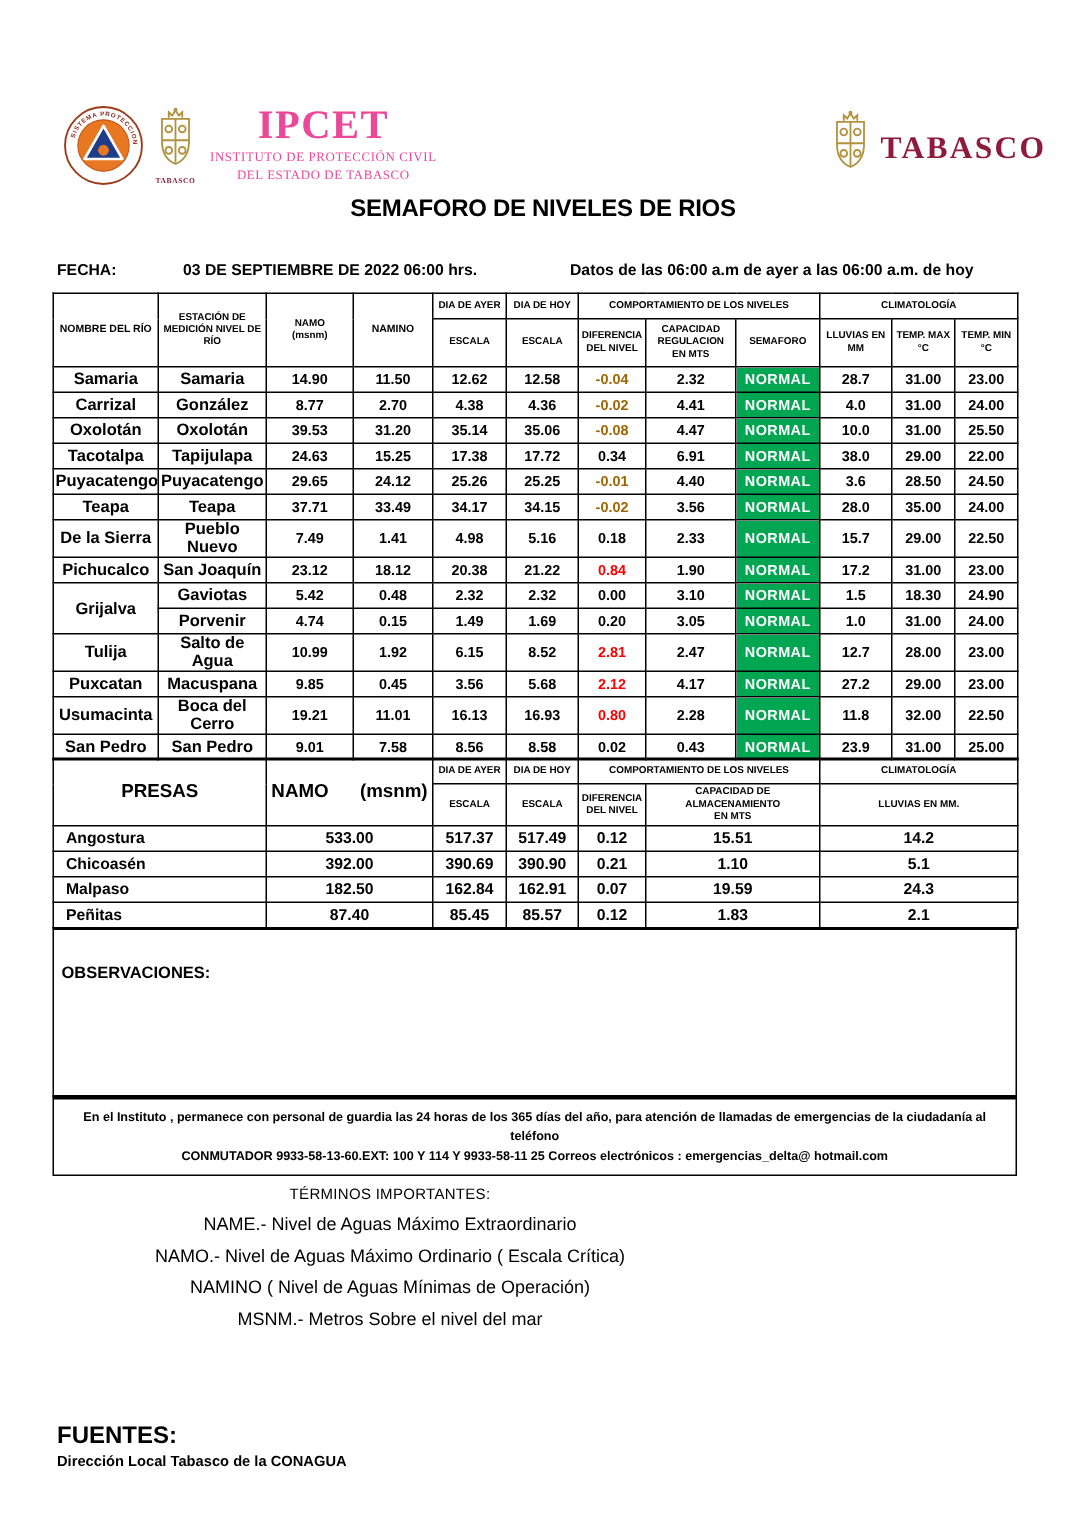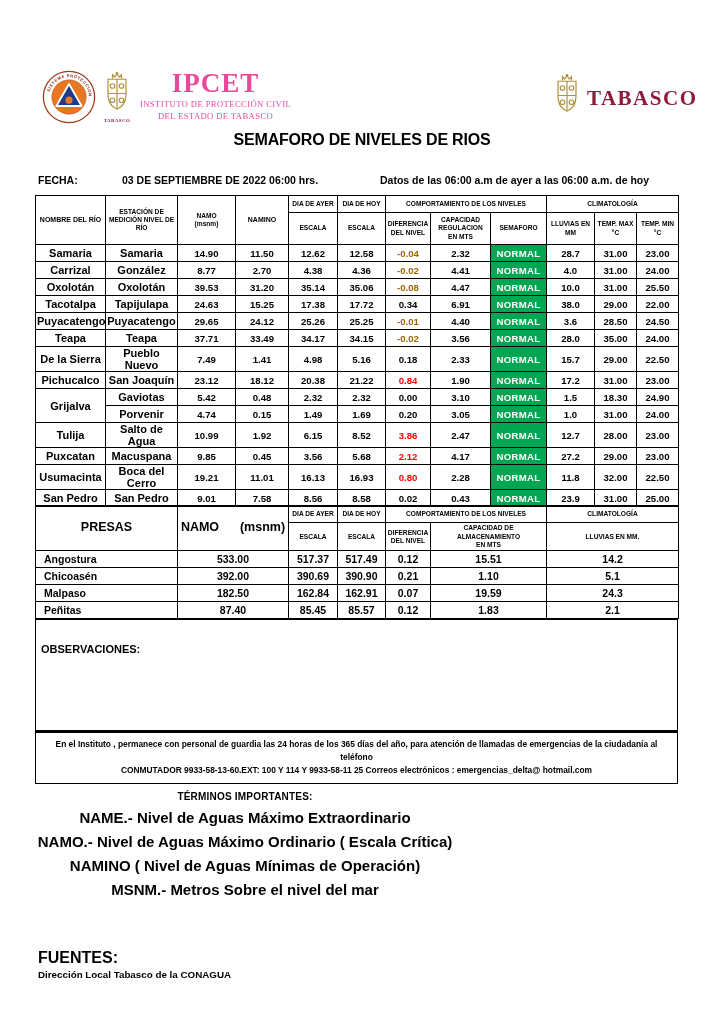--- a/index.html
+++ b/index.html
@@ -45,23 +45,23 @@
   .presas th.big { font-size:12.5px; }
   .presas th.namo-label { white-space:pre; }
   .presas tbody td { height:17px; font-size:10.5px; font-weight:bold; }
   .presas tbody td.name-cell { text-align:left; padding-left:8px; }
   .presas { border-top:0; margin-top:-1.6px; }
   
   .obs-box { width:643px; height:114px; border:1.8px solid #000; border-top-width:2.4px; margin-top:-1.6px; padding:19px 5px; }
   .obs-label { font-size:11px; font-weight:bold; }
   .footer-box { width:643px; border:1.8px solid #000; border-top-width:3px; margin-top:-1.8px; padding:5px 14px 6px 14px; text-align:center; font-size:8.4px; font-weight:bold; line-height:1.55; }
   
-  .terms { position:absolute; top:791px; left:35px; width:420px; text-align:center; font-weight:bold; }
+  .terms { position:absolute; top:791px; left:50px; width:420px; text-align:center; font-weight:normal; }
   .terms-title { font-size:10px; margin-bottom:7px; letter-spacing:0.2px; }
-  .terms-item { font-size:15px; margin-bottom:7px; }
+  .terms-item { font-size:12px; margin-bottom:7px; }
   .fuentes { position:absolute; top:922px; left:38px; font-weight:bold; }
   .fuentes-title { font-size:16px; margin-bottom:2px;margin-top:27px; }
   .fuentes-item { font-size:9.8px; margin-bottom:2px; }
 </style>
 </head>
 <body>
 
 <div class="page">
 
   <div class="logo-left">
@@ -309,21 +309,21 @@
             <td>31.00</td>
             <td>24.00</td>
           </tr>
           <tr>
             <td class="name-cell">Tulija</td>
             <td class="name-cell">Salto de Agua</td>
             <td>10.99</td>
             <td>1.92</td>
             <td>6.15</td>
             <td>8.52</td>
-            <td class="dif-alert">3.86</td>
+            <td class="dif-alert">2.81</td>
             <td>2.47</td>
             <td class="semaforo-cell">NORMAL</td>
             <td>12.7</td>
             <td>28.00</td>
             <td>23.00</td>
           </tr>
           <tr>
             <td class="name-cell">Puxcatan</td>
             <td class="name-cell">Macuspana</td>
             <td>9.85</td>

